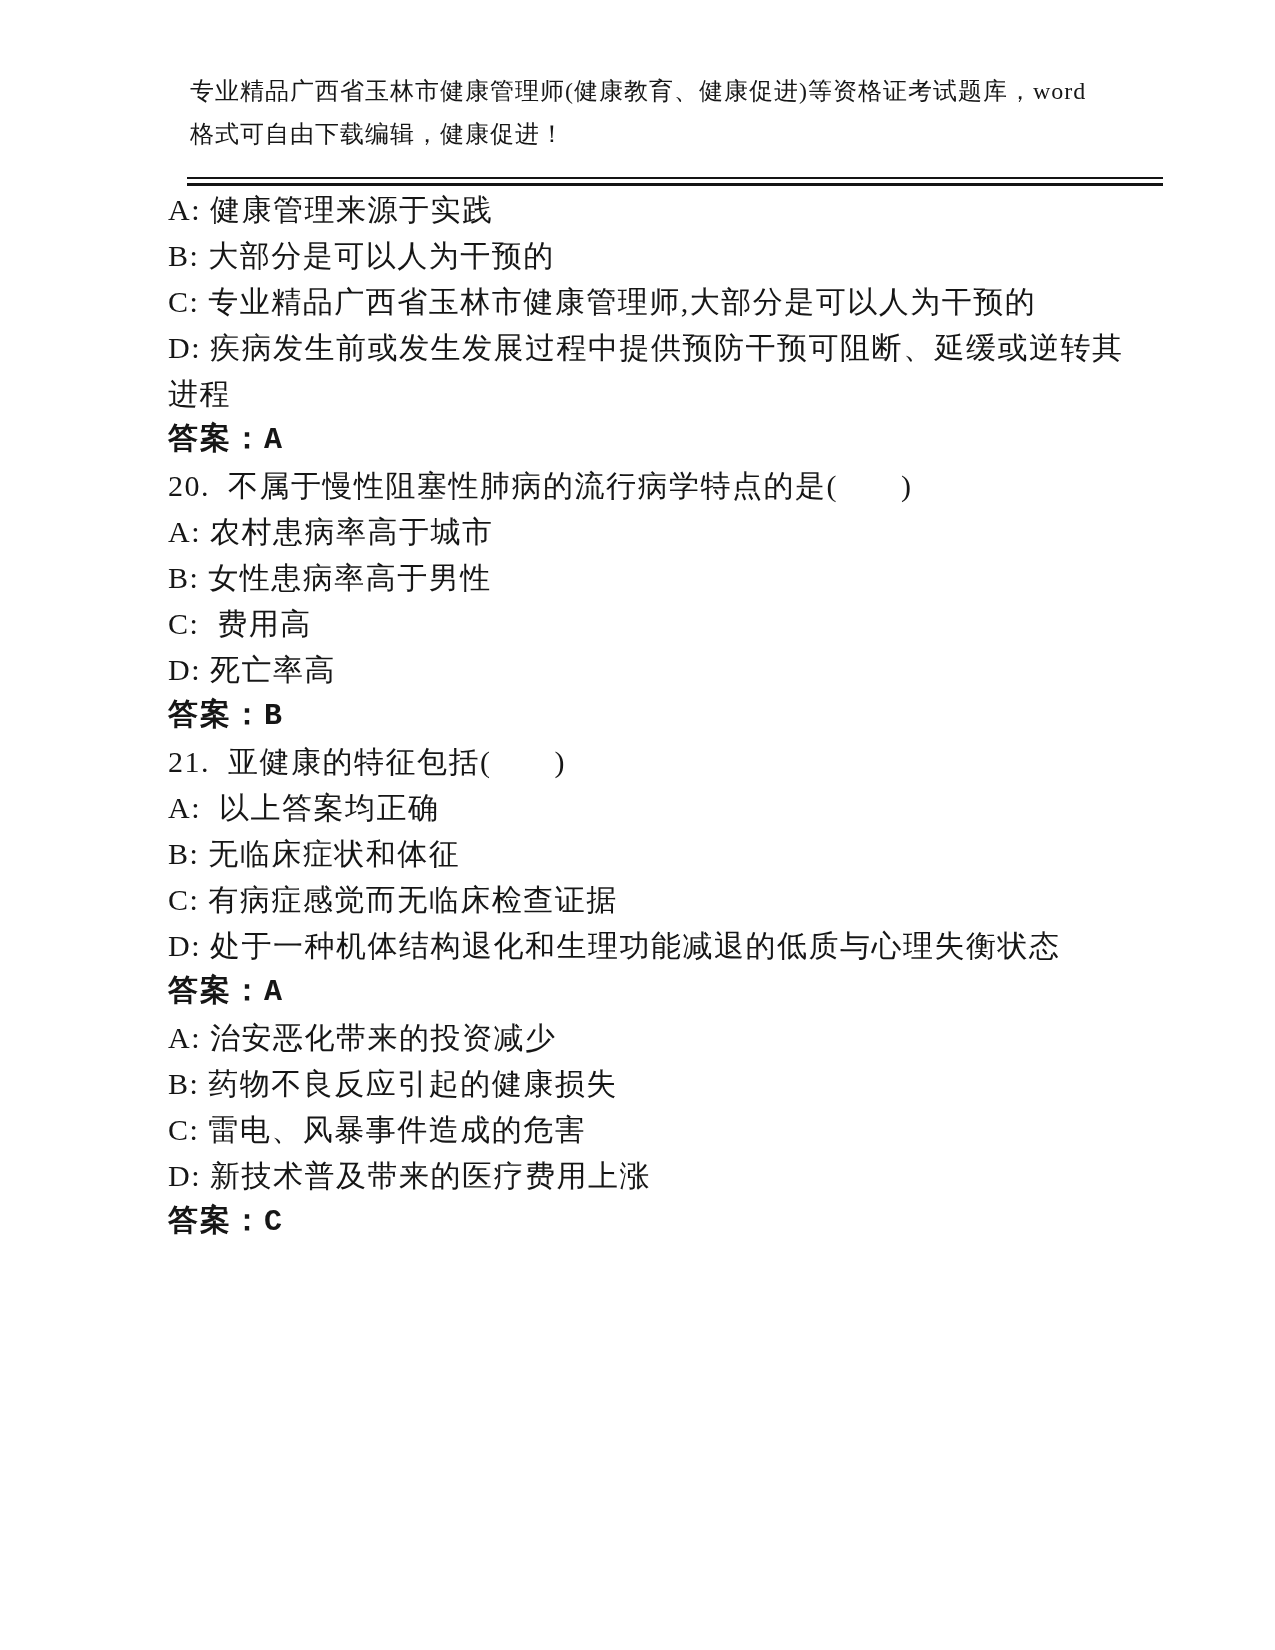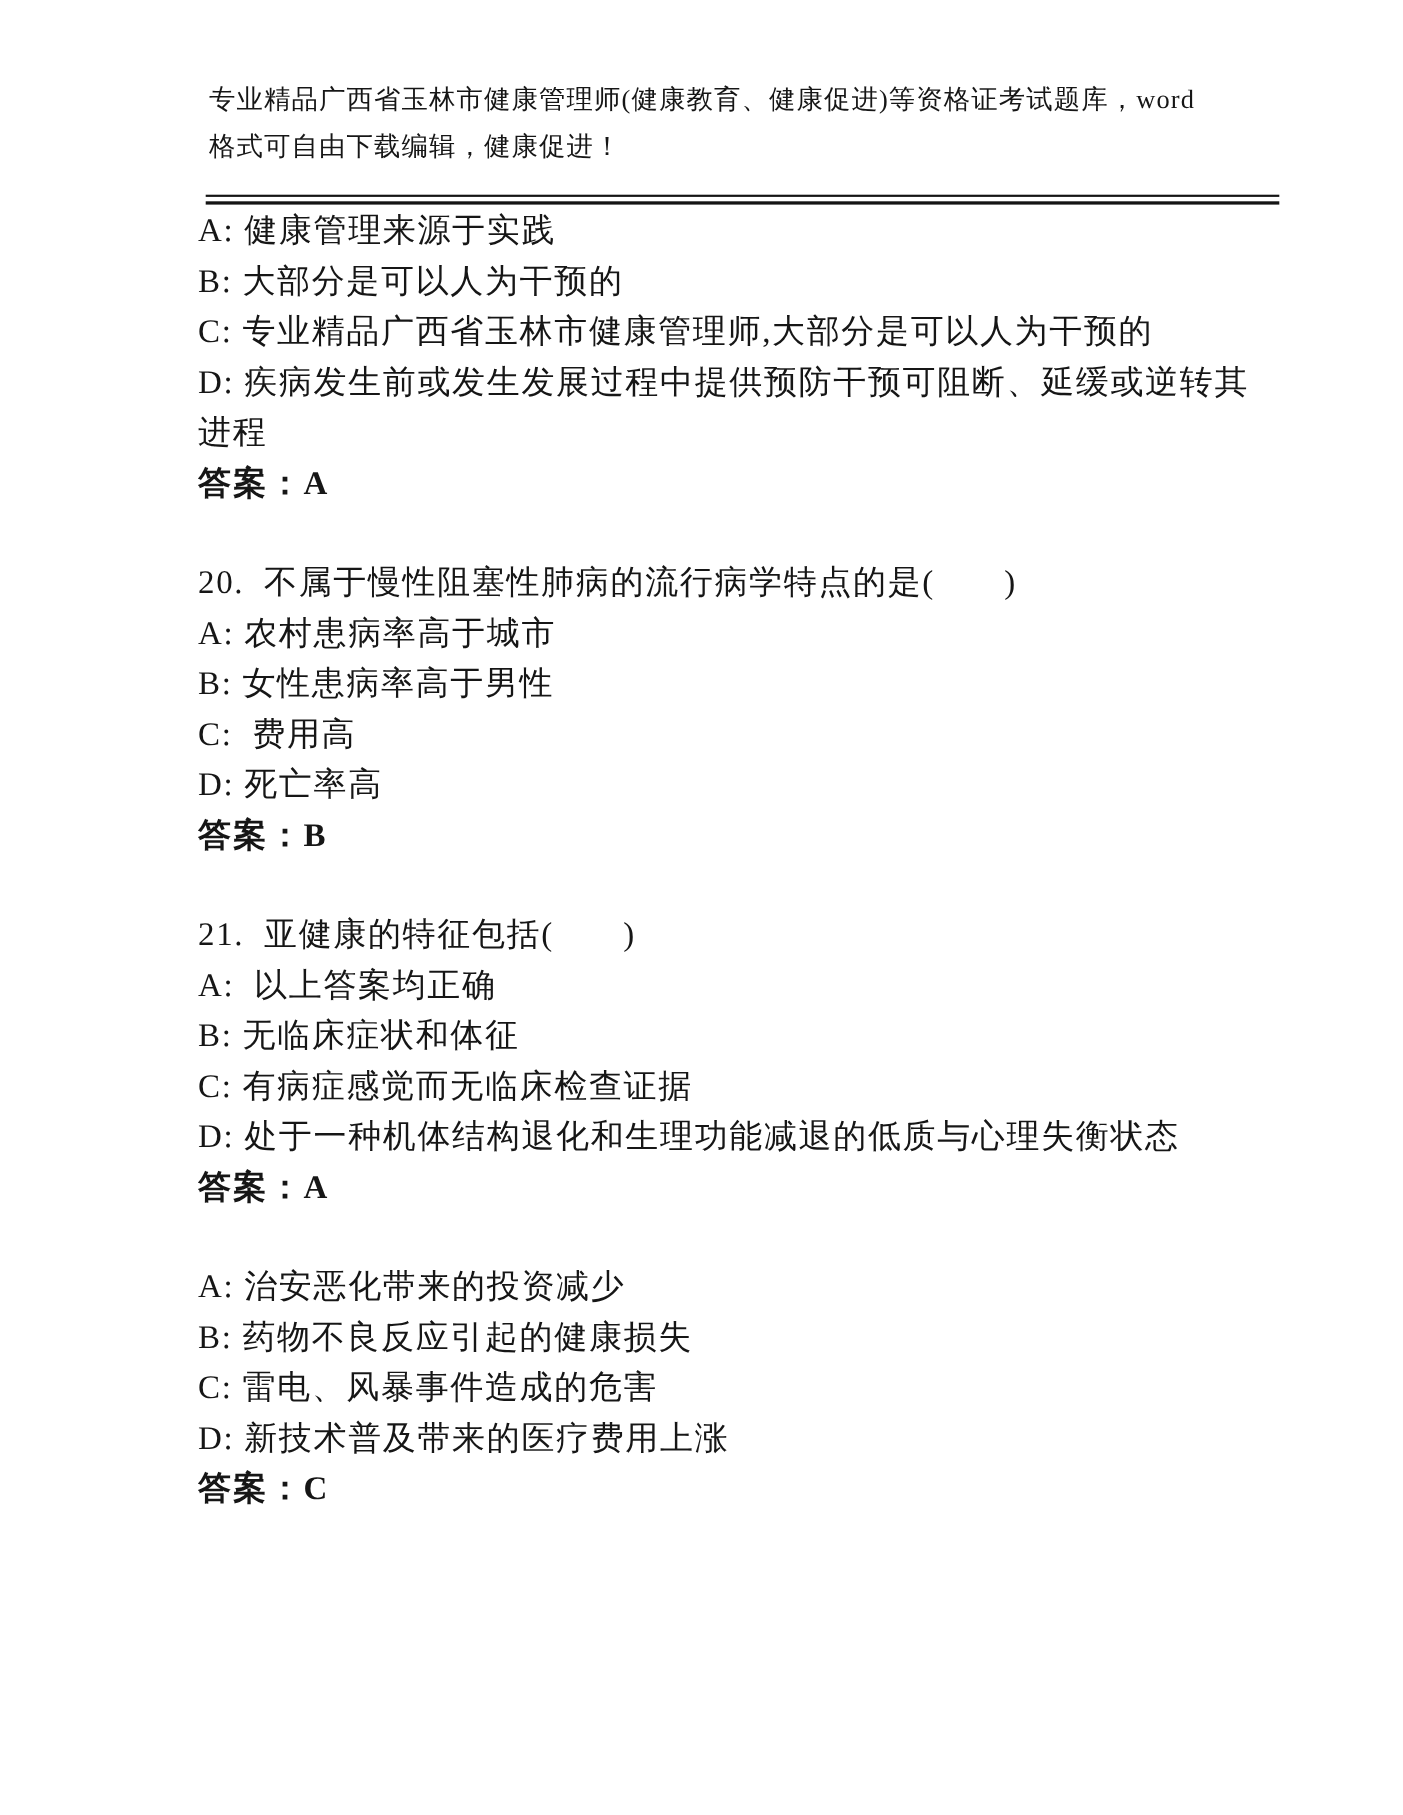--- a/index.html
+++ b/index.html
@@ -33,37 +33,36 @@
     position: absolute;
     left: 187px;
     top: 177px;
     width: 976px;
     height: 4px;
     border-top: 2px solid #141414;
     border-bottom: 3px solid #141414;
   }
   .doc-body {
     position: absolute;
-    left: 180px;
+    left: 168px;
     top: 187px;
     width: 1000px;
     font-size: 30px;
     line-height: 46px;
     letter-spacing: 1.5px;
   }
   .doc-body p {
     margin: 0;
     white-space: pre-wrap;
   }
   .block + .block {
-    margin-top: 44px;
   }
   .answer {
     font-weight: 700;
-    font-family: Liberation Serif, serif;
+    font-family: Liberation Mono, monospace;
     letter-spacing: 2px;
   }
 </style>
 </head>
 <body>
 
 <div class="page">
   <div class="header">
     <p>专业精品广西省玉林市健康管理师(健康教育、健康促进)等资格证考试题库，word</p>
     <p>格式可自由下载编辑，健康促进！</p>

